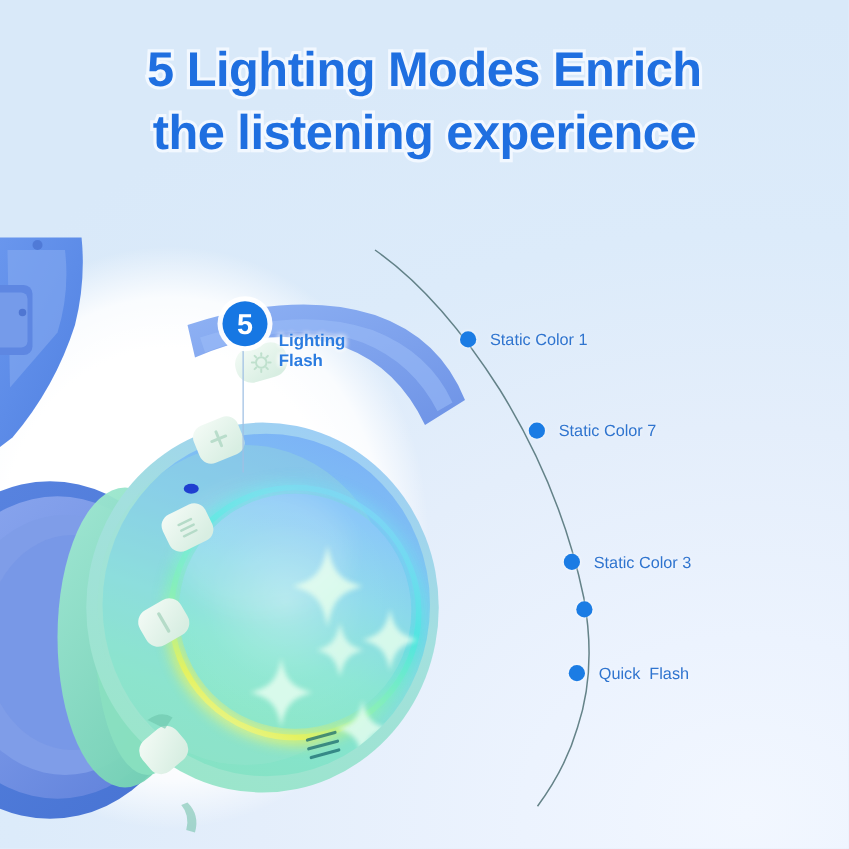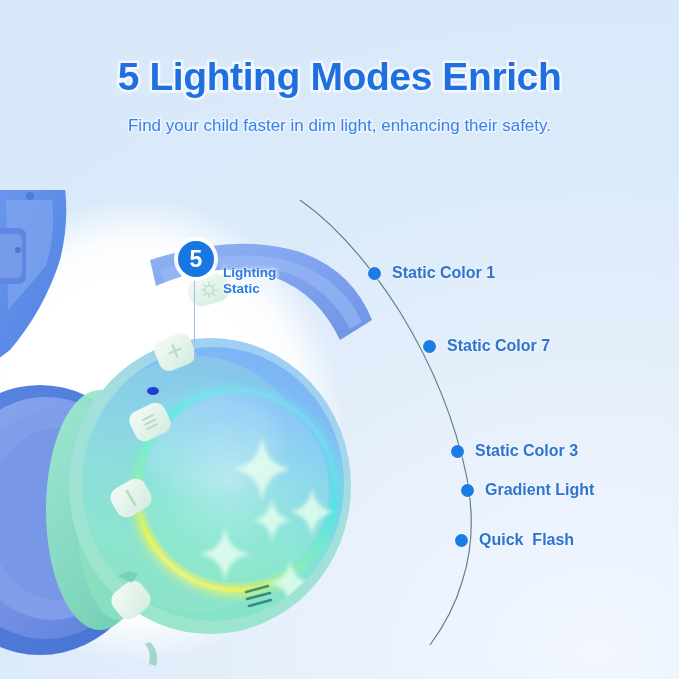--- a/index.html
+++ b/index.html
@@ -9,21 +9,21 @@
     background:#e0ecfb;
   }
   .stage{
     position:relative;width:679px;height:679px;overflow:hidden;
     background:
       radial-gradient(120% 95% at 88% 96%, #f2f7ff 0%, #ecf3fe 22%, #e4eefb 48%, #dcebfa 72%, #d9e9f9 100%),
       linear-gradient(155deg,#dcebfa 0%,#e2effc 55%,#eef4fe 100%);
   }
 
   
-  .header{position:absolute;left:0;top:0;width:679px;padding-top:52px;text-align:center;z-index:40;}
+  .header{position:absolute;left:0;top:0;width:679px;padding-top:32px;text-align:center;z-index:40;}
   .title{
     font-size:39px;line-height:50px;font-weight:bold;color:#1f6fe0;
     letter-spacing:-0.4px;
     -webkit-text-stroke:5px #f2f8ff;
     paint-order:stroke fill;
     margin:0;
   }
   .title .l2{display:block;}
   .subtitle{
     margin-top:14px;font-size:17px;color:#3b82e6;font-weight:500;
@@ -60,34 +60,34 @@
 
   
   .arc-layer{position:absolute;left:0;top:0;width:679px;height:679px;z-index:50;pointer-events:none;}
   .legend{position:absolute;left:0;top:0;width:679px;height:679px;z-index:55;}
   .legend-item{position:absolute;display:flex;align-items:center;gap:11px;}
   .dot{
     width:13px;height:13px;border-radius:50%;background:#1b7ce4;flex:0 0 13px;
     box-shadow:0 0 3px rgba(255,255,255,.9);
   }
   .legend-label{
-    font-size:16px;color:#2f74cf;font-weight:700;white-space:pre;
+    font-size:13px;color:#2f74cf;font-weight:400;white-space:pre;
     text-shadow:0 0 4px rgba(255,255,255,.75);
   }
 </style>
 </head>
 <body>
 
 <div class="stage">
 
   <div class="header">
     <div class="title">
       <span>5 Lighting Modes Enrich</span>
-    </div>
-    <div class="subtitle">Find your child faster in dim light, enhancing their safety.</div>
+      <span class="l2">the listening experience</span>
+    </div>
   </div>
 
   <div class="halo"></div>
 
   <div class="photo">
     <svg width="420" height="489" viewBox="0 0 420 489" xmlns="http://www.w3.org/2000/svg">
       <defs>
         <linearGradient id="gHeadband" x1="0" y1="0" x2="1" y2="1">
           <stop offset="0%" stop-color="#6f9bf0"></stop>
           <stop offset="55%" stop-color="#5d8ce8"></stop>
@@ -273,21 +273,21 @@
     </svg>
   </div>
 
   <div class="badge-stem"></div>
   <div class="badge-wrap">
     <div class="badge-circle">
       <span>5</span>
     </div>
     <div class="badge-text">
       <span>Lighting</span>
-      <span>Static</span>
+      <span>Flash</span>
     </div>
   </div>
 
   <svg class="arc-layer" viewBox="0 0 679 679" xmlns="http://www.w3.org/2000/svg">
     <path d="M300,200 C340,228 372,268 400,312 C432,364 455,420 467,478 C474,516 472,552 462,582 C455,606 444,626 430,645" fill="none" stroke="#4c6e73" stroke-width="1.2" opacity=".85"></path>
   </svg>
 
   <div class="legend">
 
     <div class="legend-item" style="left:368px;top:264px;">
@@ -300,21 +300,20 @@
       <span class="legend-label">Static Color 7</span>
     </div>
 
     <div class="legend-item" style="left:451px;top:409px;margin-top:33px;">
       <span class="dot"></span>
       <span class="legend-label">Static Color 3</span>
     </div>
 
     <div class="legend-item" style="left:461px;top:481px;">
       <span class="dot"></span>
-      <span class="legend-label">Gradient Light</span>
     </div>
 
     <div class="legend-item" style="left:455px;top:531px;">
       <span class="dot"></span>
       <span class="legend-label">Quick  Flash</span>
     </div>
 
   </div>
 
 </div>

